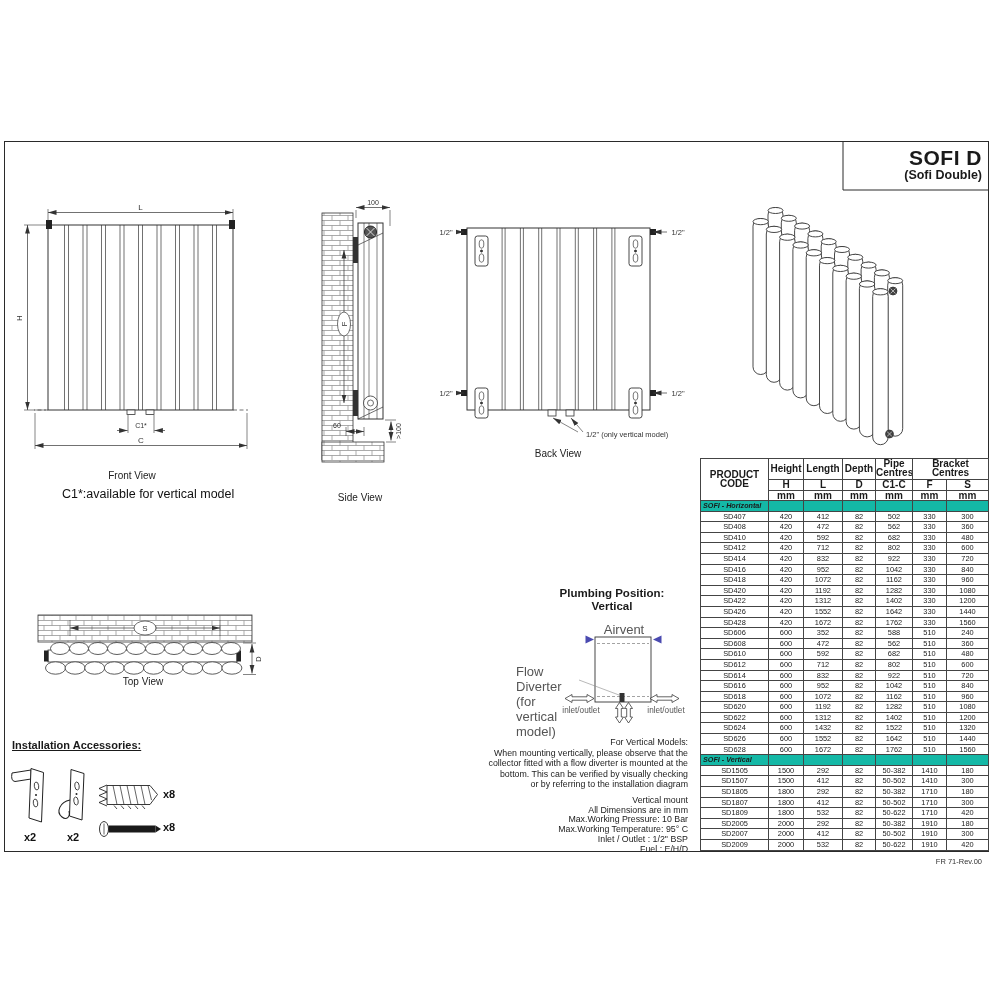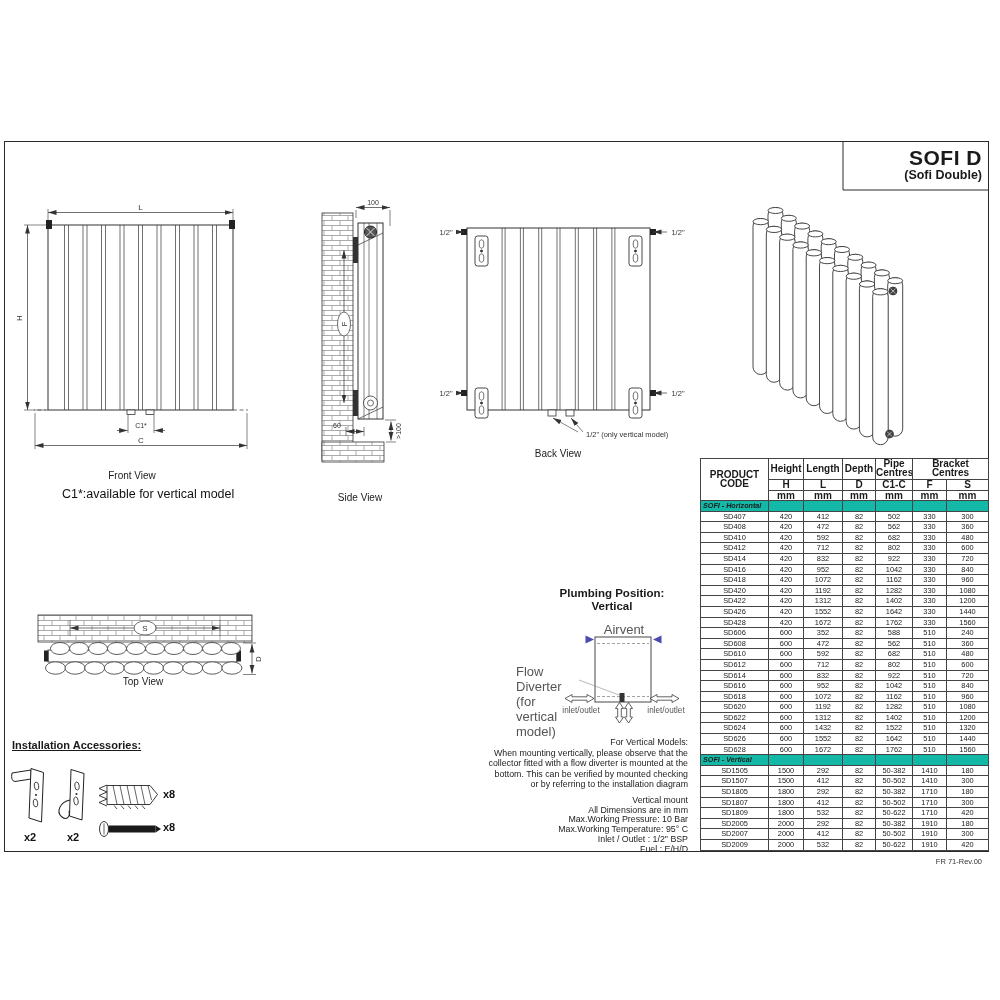--- a/index.html
+++ b/index.html
@@ -325,21 +325,21 @@
 <div class="abs acc-title">Installation Accessories:</div>
 <div class="abs qty" style="left:24px;top:831px;">x2</div>
 <div class="abs qty" style="left:67px;top:831px;">x2</div>
 <div class="abs qty" style="left:163px;top:788px;">x8</div>
 <div class="abs qty" style="left:163px;top:821px;">x8</div>
 
 <div class="abs note-block vnote">
   <div>For Vertical Models:</div>
   <div>When mounting vertically, please observe that the</div>
   <div>collector fitted with a flow diverter is mounted at the</div>
-  <div>bottom. This can be verified by mounted checking</div>
+  <div>bottom. This can be verified by visually checking</div>
   <div>or by referring to the installation diagram</div>
 </div>
 
 <div class="abs note-block specs">
   <div>Vertical mount</div>
   <div>All Dimensions are in mm</div>
   <div>Max.Working Pressure: 10 Bar</div>
   <div>Max.Working Temperature: 95° C</div>
   <div>Inlet / Outlet : 1/2" BSP</div>
   <div>Fuel : E/H/D</div>

